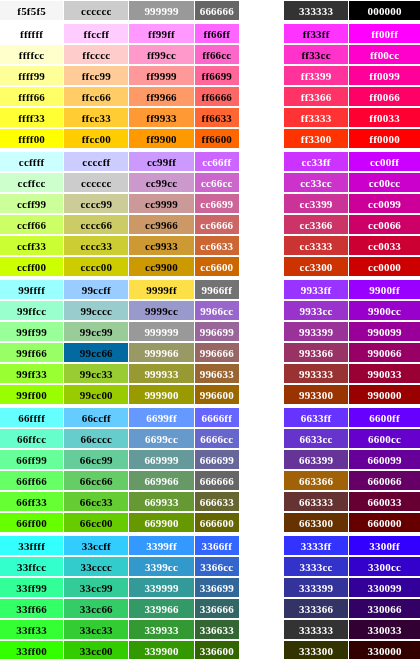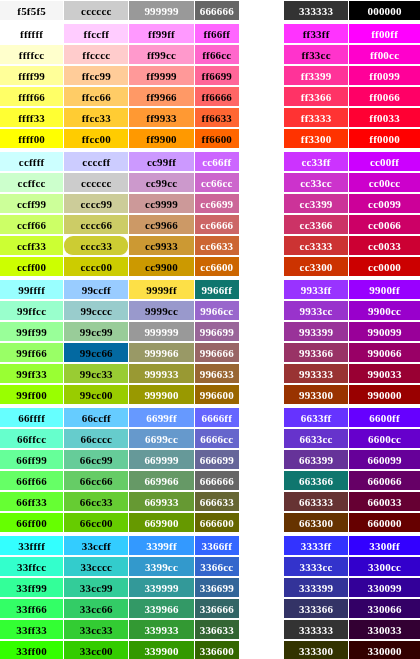--- a/index.html
+++ b/index.html
@@ -146,42 +146,42 @@
       <div class="row">
         <div class="cell c0" style="background: rgb(204, 255, 102); color: rgb(0, 0, 0);">ccff66</div>
         <div class="cell c1" style="background: rgb(204, 204, 102); color: rgb(0, 0, 0);">cccc66</div>
         <div class="cell c2" style="background: rgb(204, 153, 102); color: rgb(0, 0, 0);">cc9966</div>
         <div class="cell c3" style="background: rgb(204, 102, 102); color: rgb(255, 255, 255);">cc6666</div>
         <div class="cell c4" style="background: rgb(204, 51, 102); color: rgb(255, 255, 255);">cc3366</div>
         <div class="cell c5" style="background: rgb(204, 0, 102); color: rgb(255, 255, 255);">cc0066</div>
       </div>
       <div class="row">
         <div class="cell c0" style="background: rgb(204, 255, 51); color: rgb(0, 0, 0);">ccff33</div>
-        <div class="cell c1" style="background: rgb(204, 204, 51); color: rgb(0, 0, 0); border-radius: 9px;">cccc33</div>
+        <div class="cell c1" style="background: rgb(204, 204, 51); color: rgb(0, 0, 0);">cccc33</div>
         <div class="cell c2" style="background: rgb(204, 153, 51); color: rgb(0, 0, 0);">cc9933</div>
         <div class="cell c3" style="background: rgb(204, 102, 51); color: rgb(255, 255, 255);">cc6633</div>
         <div class="cell c4" style="background: rgb(204, 51, 51); color: rgb(255, 255, 255);">cc3333</div>
         <div class="cell c5" style="background: rgb(204, 0, 51); color: rgb(255, 255, 255);">cc0033</div>
       </div>
       <div class="row">
         <div class="cell c0" style="background: rgb(204, 255, 0); color: rgb(0, 0, 0);">ccff00</div>
         <div class="cell c1" style="background: rgb(204, 204, 0); color: rgb(0, 0, 0);">cccc00</div>
         <div class="cell c2" style="background: rgb(204, 153, 0); color: rgb(0, 0, 0);">cc9900</div>
         <div class="cell c3" style="background: rgb(204, 102, 0); color: rgb(255, 255, 255);">cc6600</div>
         <div class="cell c4" style="background: rgb(204, 51, 0); color: rgb(255, 255, 255);">cc3300</div>
         <div class="cell c5" style="background: rgb(204, 0, 0); color: rgb(255, 255, 255);">cc0000</div>
       </div>
     </div>
     <div class="grp-gap"></div>
     <div class="grp">
       <div class="row">
         <div class="cell c0" style="background: rgb(153, 255, 255); color: rgb(0, 0, 0);">99ffff</div>
         <div class="cell c1" style="background: rgb(153, 204, 255); color: rgb(0, 0, 0);">99ccff</div>
         <div class="cell c2" style="background: #fde047; color: rgb(0, 0, 0);">9999ff</div>
-        <div class="cell c3" style="background: #0f766e; color: rgb(255, 255, 255);">9966ff</div>
+        <div class="cell c3" style="background: #737373; color: rgb(255, 255, 255);">9966ff</div>
         <div class="cell c4" style="background: rgb(153, 51, 255); color: rgb(255, 255, 255);">9933ff</div>
         <div class="cell c5" style="background: rgb(153, 0, 255); color: rgb(255, 255, 255);">9900ff</div>
       </div>
       <div class="row">
         <div class="cell c0" style="background: rgb(153, 255, 204); color: rgb(0, 0, 0);">99ffcc</div>
         <div class="cell c1" style="background: rgb(153, 204, 204); color: rgb(0, 0, 0);">99cccc</div>
         <div class="cell c2" style="background: rgb(153, 153, 204); color: rgb(0, 0, 0);">9999cc</div>
         <div class="cell c3" style="background: rgb(153, 102, 204); color: rgb(255, 255, 255);">9966cc</div>
         <div class="cell c4" style="background: rgb(153, 51, 204); color: rgb(255, 255, 255);">9933cc</div>
         <div class="cell c5" style="background: rgb(153, 0, 204); color: rgb(255, 255, 255);">9900cc</div>
@@ -243,21 +243,21 @@
         <div class="cell c2" style="background: rgb(102, 153, 153); color: rgb(255, 255, 255);">669999</div>
         <div class="cell c3" style="background: rgb(102, 102, 153); color: rgb(255, 255, 255);">666699</div>
         <div class="cell c4" style="background: rgb(102, 51, 153); color: rgb(255, 255, 255);">663399</div>
         <div class="cell c5" style="background: rgb(102, 0, 153); color: rgb(255, 255, 255);">660099</div>
       </div>
       <div class="row">
         <div class="cell c0" style="background: rgb(102, 255, 102); color: rgb(0, 0, 0);">66ff66</div>
         <div class="cell c1" style="background: rgb(102, 204, 102); color: rgb(0, 0, 0);">66cc66</div>
         <div class="cell c2" style="background: rgb(102, 153, 102); color: rgb(255, 255, 255);">669966</div>
         <div class="cell c3" style="background: rgb(102, 102, 102); color: rgb(255, 255, 255);">666666</div>
-        <div class="cell c4" style="background: #0f766e; color: rgb(255, 255, 255);">663366</div>
+        <div class="cell c4" style="background: #a16207; color: rgb(255, 255, 255);">663366</div>
         <div class="cell c5" style="background: rgb(102, 0, 102); color: rgb(255, 255, 255);">660066</div>
       </div>
       <div class="row">
         <div class="cell c0" style="background: rgb(102, 255, 51); color: rgb(0, 0, 0);">66ff33</div>
         <div class="cell c1" style="background: rgb(102, 204, 51); color: rgb(0, 0, 0);">66cc33</div>
         <div class="cell c2" style="background: rgb(102, 153, 51); color: rgb(255, 255, 255);">669933</div>
         <div class="cell c3" style="background: rgb(102, 102, 51); color: rgb(255, 255, 255);">666633</div>
         <div class="cell c4" style="background: rgb(102, 51, 51); color: rgb(255, 255, 255);">663333</div>
         <div class="cell c5" style="background: rgb(102, 0, 51); color: rgb(255, 255, 255);">660033</div>
       </div>

